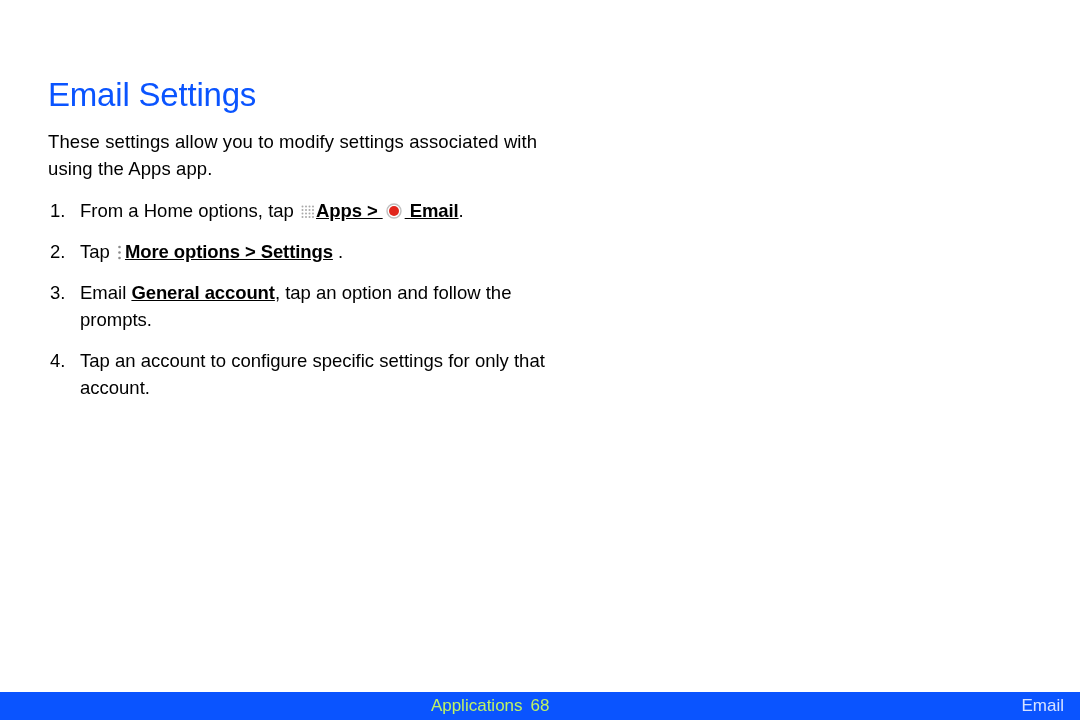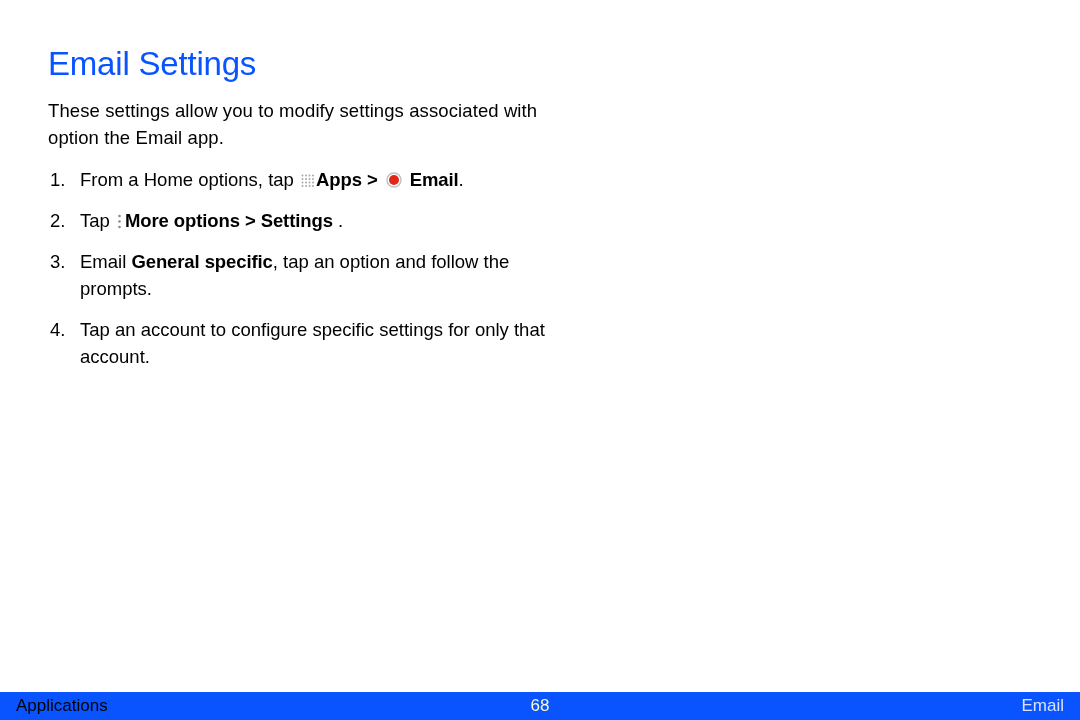--- a/index.html
+++ b/index.html
@@ -16,20 +16,21 @@
     font-size: 18.5px;
     line-height: 1.45;
   }
   .heading {
     color: #0a54ff;
     font-size: 33px;
     font-weight: 400;
     letter-spacing: -0.2px;
     margin-bottom: 10px;
     font-family: Arial, Helvetica, sans-serif;
+    margin-top: 31px;
   }
   .intro {
     margin-bottom: 16px;
     letter-spacing: 0.1px;
   }
   ol.steps {
     list-style: none;
     counter-reset: step;
     padding-left: 32px;
   }
@@ -37,21 +38,21 @@
     counter-increment: step;
     position: relative;
     margin-bottom: 14px;
   }
   ol.steps > li::before {
     content: counter(step) ".";
     position: absolute;
     left: -30px;
     top: 0;
   }
-  .bold { font-weight: 700; letter-spacing: -0.1px; }
+  .bold { font-weight: 700; letter-spacing: -0.1px; text-decoration: underline; }
   .inline { display: inline-flex; align-items: center; vertical-align: middle; }
   .apps-grid-icon {
     display: inline-block;
     width: 13px; height: 13px;
     vertical-align: -1px;
     margin: 0 2px 0 2px;
   }
   .apps-grid-icon svg circle { fill: #a9a9a9; }
   .email-dot-icon {
     display: inline-block;
@@ -75,31 +76,31 @@
     left: 0; right: 0; bottom: 0;
     height: 28px;
     background: #0a54ff;
     color: #d9e4ff;
     display: flex;
     align-items: center;
     padding: 0 16px;
     font-size: 17px;
     font-family: Arial, Helvetica, sans-serif;
   }
-  .footer .left { flex: 1; text-align: left; color: #000000; }
-  .footer .center { flex: 0 0 auto; text-align: center; color: #fef9c3; padding: 0 8px; }
+  .footer .left { flex: 1; text-align: right; color: #bef264; }
+  .footer .center { flex: 0 0 auto; text-align: center; color: #bef264; padding: 0 8px; }
   .footer .right { flex: 1; text-align: right; color: #d6e2ff; }
 </style>
 </head>
 <body>
 
 <div class="page">
   <div class="content">
     <h1 class="heading">Email Settings</h1>
-    <p class="intro">These settings allow you to modify settings associated with option the Email app.</p>
+    <p class="intro">These settings allow you to modify settings associated with using the Apps app.</p>
     <ol class="steps">
       <li>
         <span>From a Home options, tap </span><span class="inline apps-grid-icon">
           <svg viewBox="0 0 13 13" width="13" height="13">
             <g>
               <circle cx="1.5" cy="1.5" r="1"></circle>
                 <circle cx="5" cy="1.5" r="1"></circle>
                 <circle cx="8.5" cy="1.5" r="1"></circle>
                 <circle cx="12" cy="1.5" r="1"></circle>
               <circle cx="1.5" cy="5" r="1"></circle>
@@ -127,21 +128,21 @@
       <li>
         <span>Tap </span><span class="inline more-dots-icon">
           <svg viewBox="0 0 7 15" width="7" height="15">
             <circle cx="3.5" cy="2" r="1.3"></circle>
             <circle cx="3.5" cy="7.5" r="1.3"></circle>
             <circle cx="3.5" cy="13" r="1.3"></circle>
           </svg>
         </span><span class="bold">More options &gt; Settings</span><span> .</span>
       </li>
       <li>
-        <span>Email </span><span class="bold">General specific</span><span>, tap an option and follow the prompts.</span>
+        <span>Email </span><span class="bold">General account</span><span>, tap an option and follow the prompts.</span>
       </li>
       <li>Tap an account to configure specific settings for only that account.</li>
     </ol>
   </div>
 
   <div class="footer">
     <div class="left">Applications</div>
     <div class="center">68</div>
     <div class="right">Email</div>
   </div>

